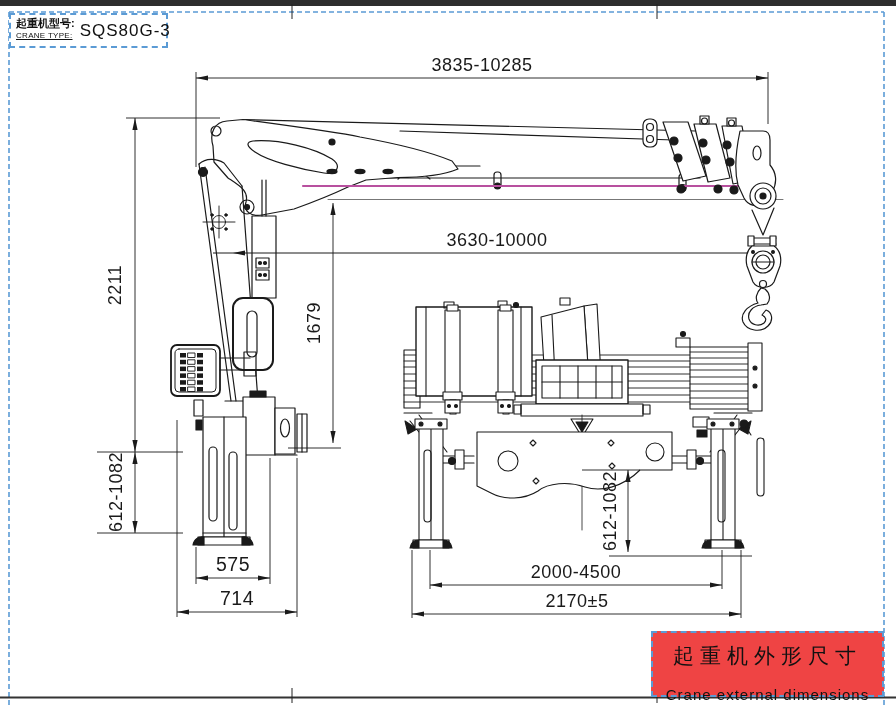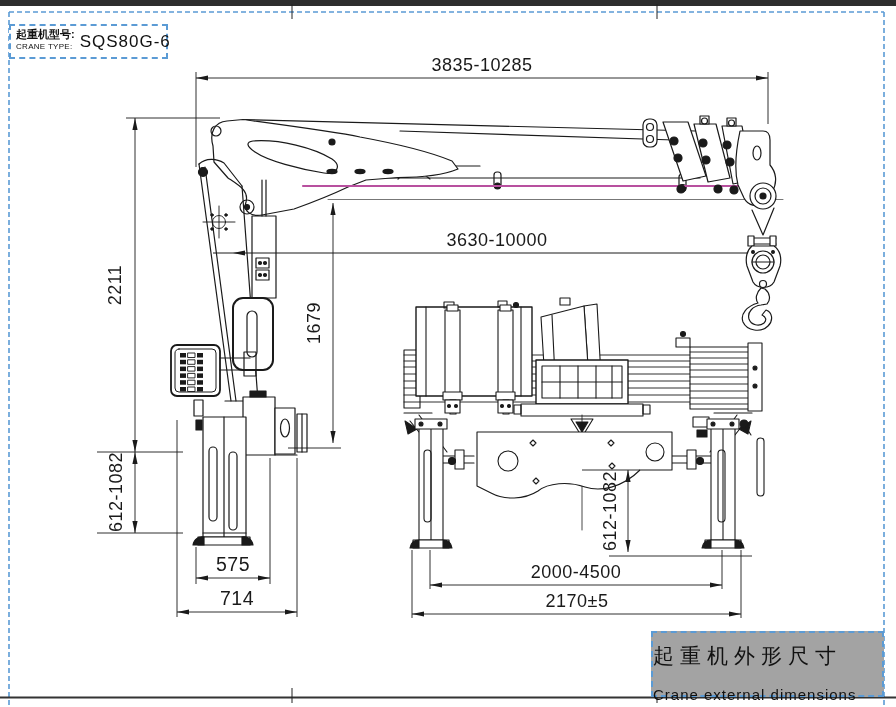--- a/index.html
+++ b/index.html
@@ -1,28 +1,28 @@
 <!DOCTYPE html>
 <html><head>
 <meta charset="utf-8">
 <style>
   html,body{margin:0;padding:0;background:#fff;}
   .sheet{position:relative;width:896px;height:707px;background:#fff;overflow:hidden;
          font-family:"Liberation Sans",sans-serif;}
   svg{position:absolute;left:0;top:0;}
   .dim{font-family:"Liberation Sans",sans-serif;font-size:18px;fill:#1a1a1a;letter-spacing:.5px;}
   .dim-lg{font-size:19.5px;}
-  .title-block{position:absolute;left:9px;top:24px;width:159px;height:35px;
+  .title-block{position:absolute;left:9px;top:13px;width:159px;height:35px;
      border:2px dashed #5b9bd5;background:#fff;box-sizing:border-box;display:flex;align-items:flex-start;z-index:3;}
   .tb-labels{padding:2px 0 0 5px;line-height:1.25;}
   .tb-cn{font-weight:bold;font-size:11px;color:#111;white-space:nowrap;}
-  .tb-en{font-size:8px;color:#111;white-space:nowrap;letter-spacing:.3px;}
+  .tb-en{font-size:8px;color:#111;white-space:nowrap;letter-spacing:.3px;text-decoration:underline;}
   .tb-model{font-size:17px;color:#111;padding:6px 0 0 5px;letter-spacing:1px;white-space:nowrap;}
   .caption-block{position:absolute;left:651px;top:631px;width:233px;height:66px;
-     border:2px dashed #5b9bd5;box-sizing:border-box;background:#a3a3a3;text-align:left;z-index:3;}
+     border:2px dashed #5b9bd5;box-sizing:border-box;background:#ef4444;text-align:center;z-index:3;}
   .cb-cn{font-size:21px;color:#111;letter-spacing:6px;margin-top:9px;}
   .cb-en{font-size:15px;color:#111;letter-spacing:1px;margin-top:16px;}
 </style>
 </head>
 <body>
 
 <div class="sheet">
 <svg width="896" height="707" viewBox="0 0 896 707">
   <defs>
     <marker id="arr" viewBox="0 0 12 6" refX="12" refY="3" markerWidth="12" markerHeight="6" orient="auto-start-reverse" markerUnits="userSpaceOnUse">
@@ -434,20 +434,20 @@
       <text class="dim" x="577" y="607" text-anchor="middle" stroke="none">2170±5</text>
     </g>
   </g>
 </svg>
 
 <div class="title-block">
   <div class="tb-labels">
     <div class="tb-cn">起重机型号:</div>
     <div class="tb-en">CRANE TYPE:</div>
   </div>
-  <div class="tb-model">SQS80G-6</div>
+  <div class="tb-model">SQS80G-3</div>
 </div>
 
 <div class="caption-block">
   <div class="cb-cn">起重机外形尺寸</div>
   <div class="cb-en">Crane external dimensions</div>
 </div>
 </div>
 
 </body></html>

